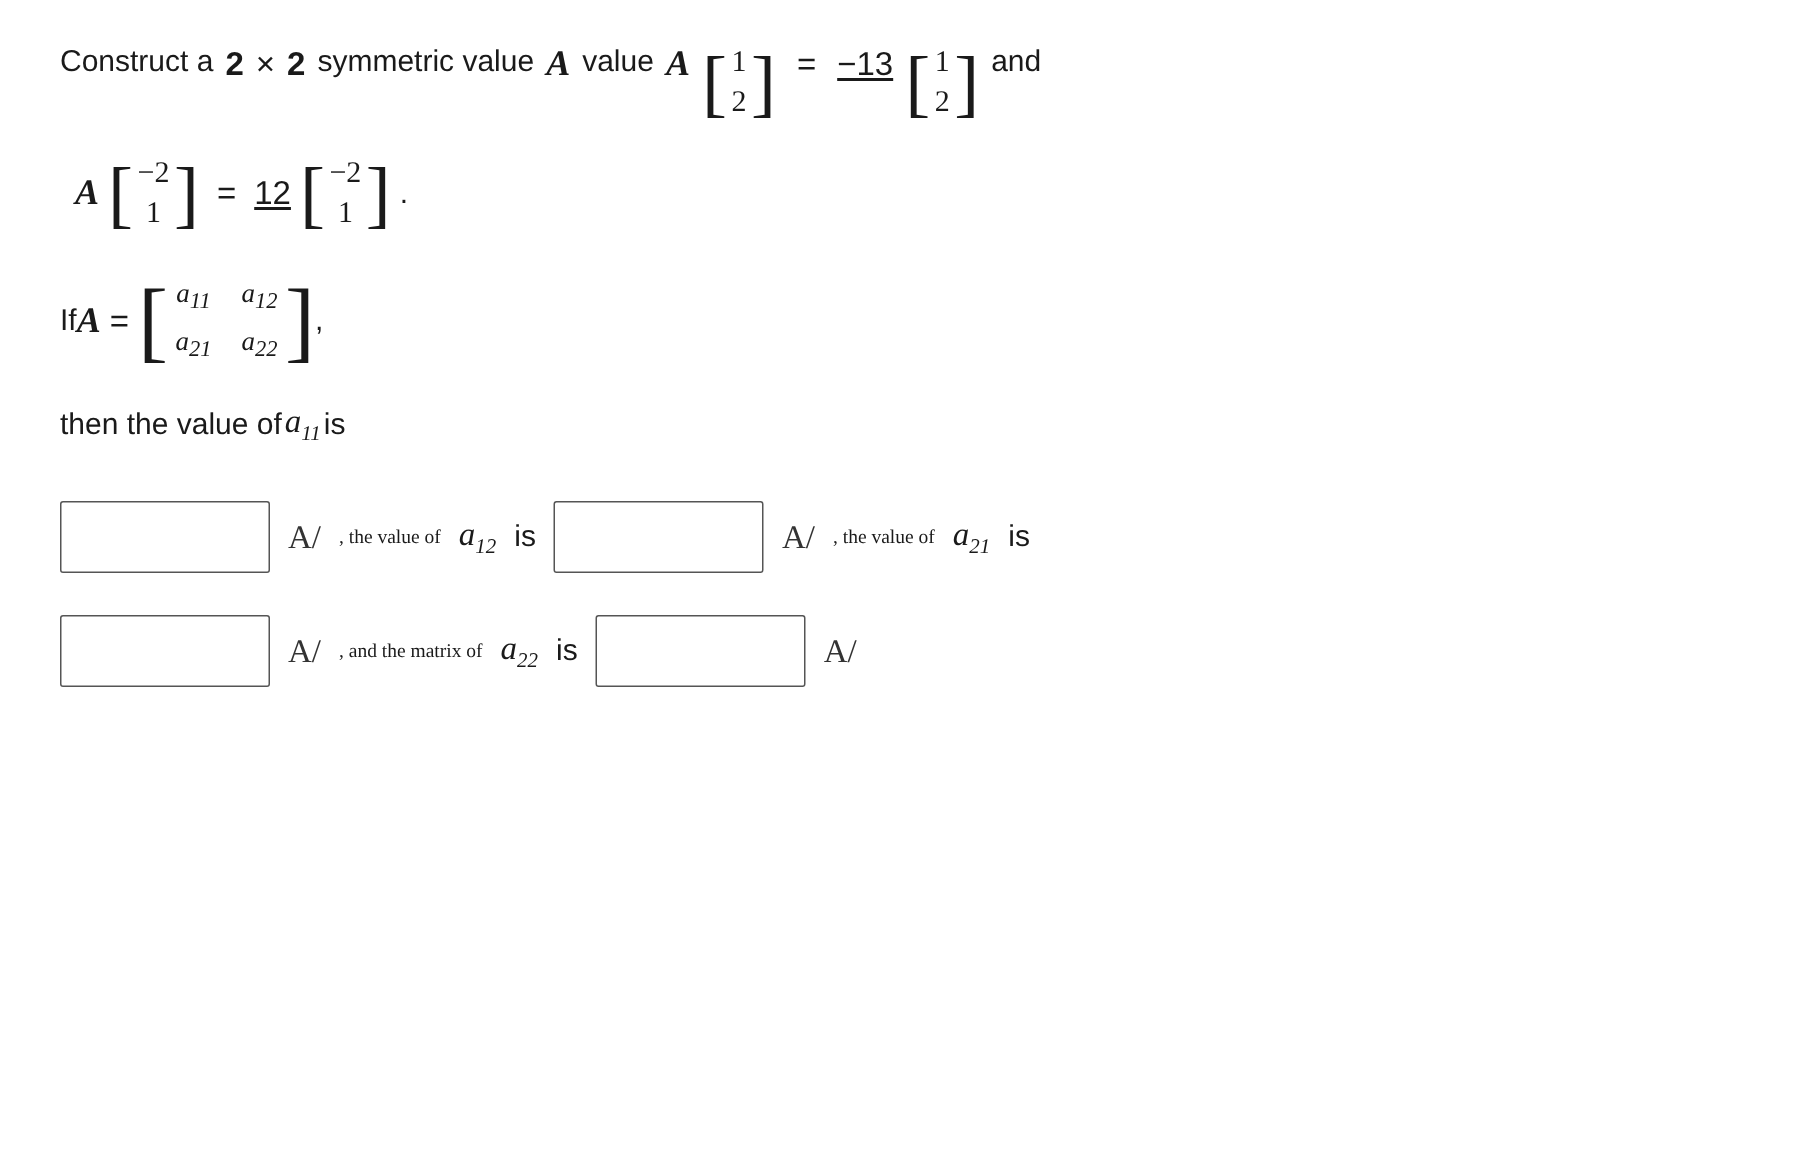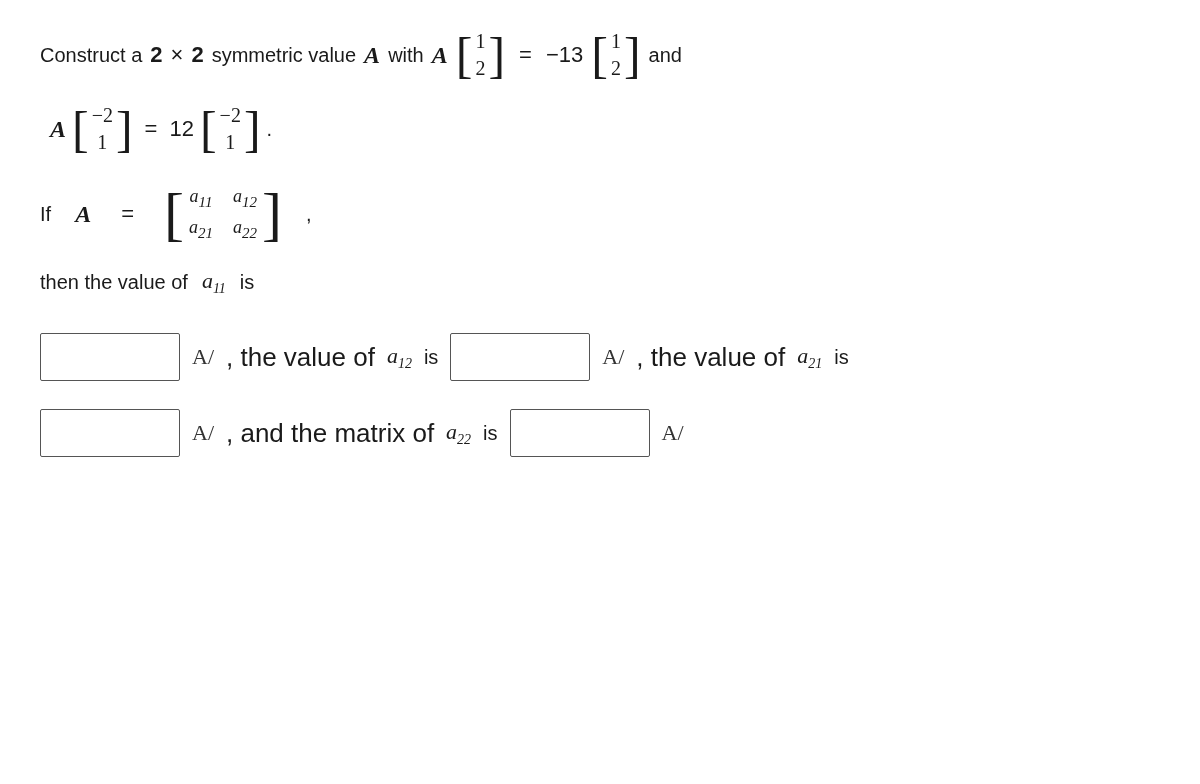--- a/index.html
+++ b/index.html
@@ -14,21 +14,20 @@
       padding: 30px 40px;
     }
 
     .problem-container {
       max-width: 1150px;
     }
 
     
     .line1 {
       display: flex;
-      align-items: center;
       gap: 8px;
       margin-bottom: 24px;
       flex-wrap: nowrap;
     }
 
     .text-normal {
       font-size: 20px;
       font-family: Arial, sans-serif;
     }
 
@@ -40,44 +39,45 @@
 
     .equals-sign {
       font-size: 22px;
       padding: 0 6px;
       font-family: Arial, sans-serif;
     }
 
     .neg-number {
       font-size: 22px;
       font-family: Arial, sans-serif;
+      text-decoration: underline;
     }
 
     
     .line2 {
       display: flex;
       align-items: center;
       gap: 6px;
       margin-bottom: 30px;
       margin-left: 10px;
     }
 
     
     .line3 {
       display: flex;
       align-items: center;
-      gap: 24px;
+      gap: 0;
       margin-bottom: 24px;
     }
 
     
     .line4 {
       display: flex;
       align-items: center;
-      gap: 14px;
+      gap: 2px;
       margin-bottom: 36px;
       font-family: Arial, sans-serif;
       font-size: 20px;
     }
 
     
     .input-row {
       display: flex;
       align-items: center;
       gap: 12px;
@@ -93,22 +93,22 @@
       border-radius: 2px;
     }
 
     .spell-check-icon {
       font-size: 22px;
       color: #333;
       cursor: pointer;
     }
 
     .comma-text {
-      font-family: Liberation Sans, sans-serif;
-      font-size: 26px;
+      font-family: Liberation Serif, serif;
+      font-size: 13px;
     }
 
     .value-text {
       font-family: Arial, sans-serif;
       font-size: 20px;
     }
 
     
     .col-vector {
       display: inline-flex;
@@ -169,21 +169,21 @@
 
 <div class="problem-container">
 
   <div class="line1">
     <span class="text-normal">Construct a</span>
     <span class="text-normal" style="font-weight:bold; font-size:22px;">2</span>
     <span class="text-normal" style="font-size:22px;">×</span>
     <span class="text-normal" style="font-weight:bold; font-size:22px;">2</span>
     <span class="text-normal">symmetric value</span>
     <span class="math-bold-italic" style="font-size:24px;">A</span>
-    <span class="text-normal">with</span>
+    <span class="text-normal">value</span>
 
     <span class="math-bold-italic" style="font-size:24px;margin-right:0;">A</span>
     <span class="col-vector">
       <span class="big-left-bracket">[</span>
       <span class="col-vector-inner">
         <span>1</span>
         <span>2</span>
       </span>
       <span class="big-right-bracket">]</span>
     </span>

